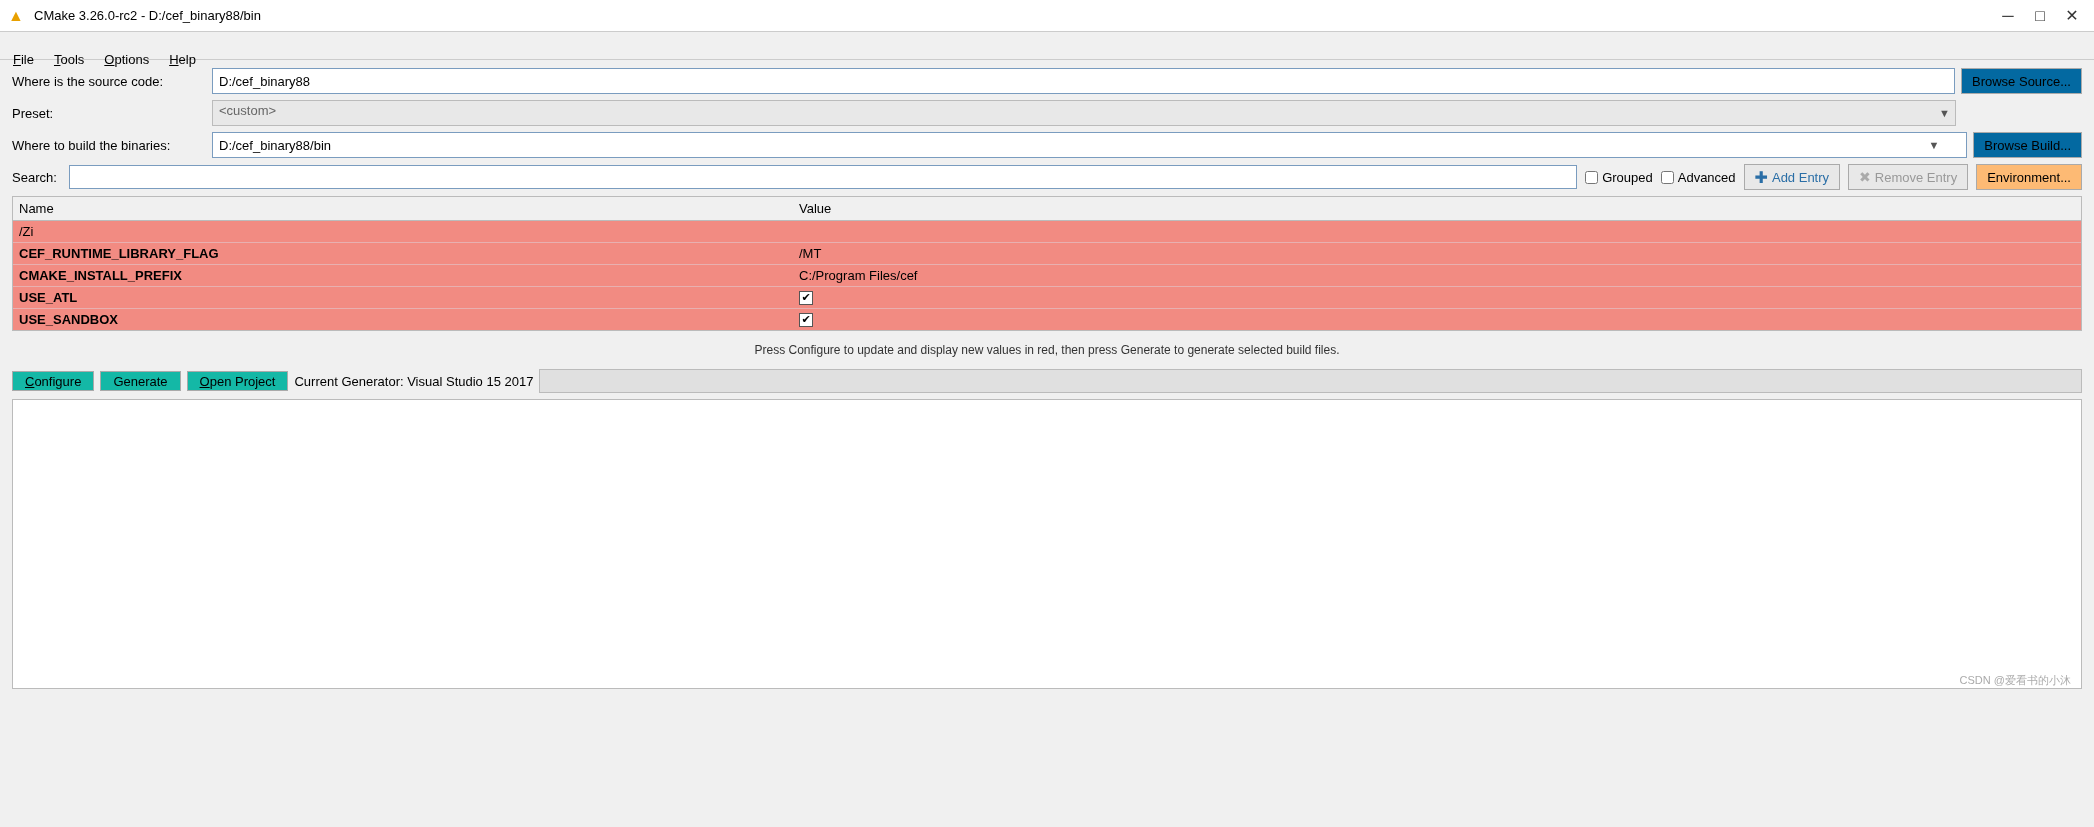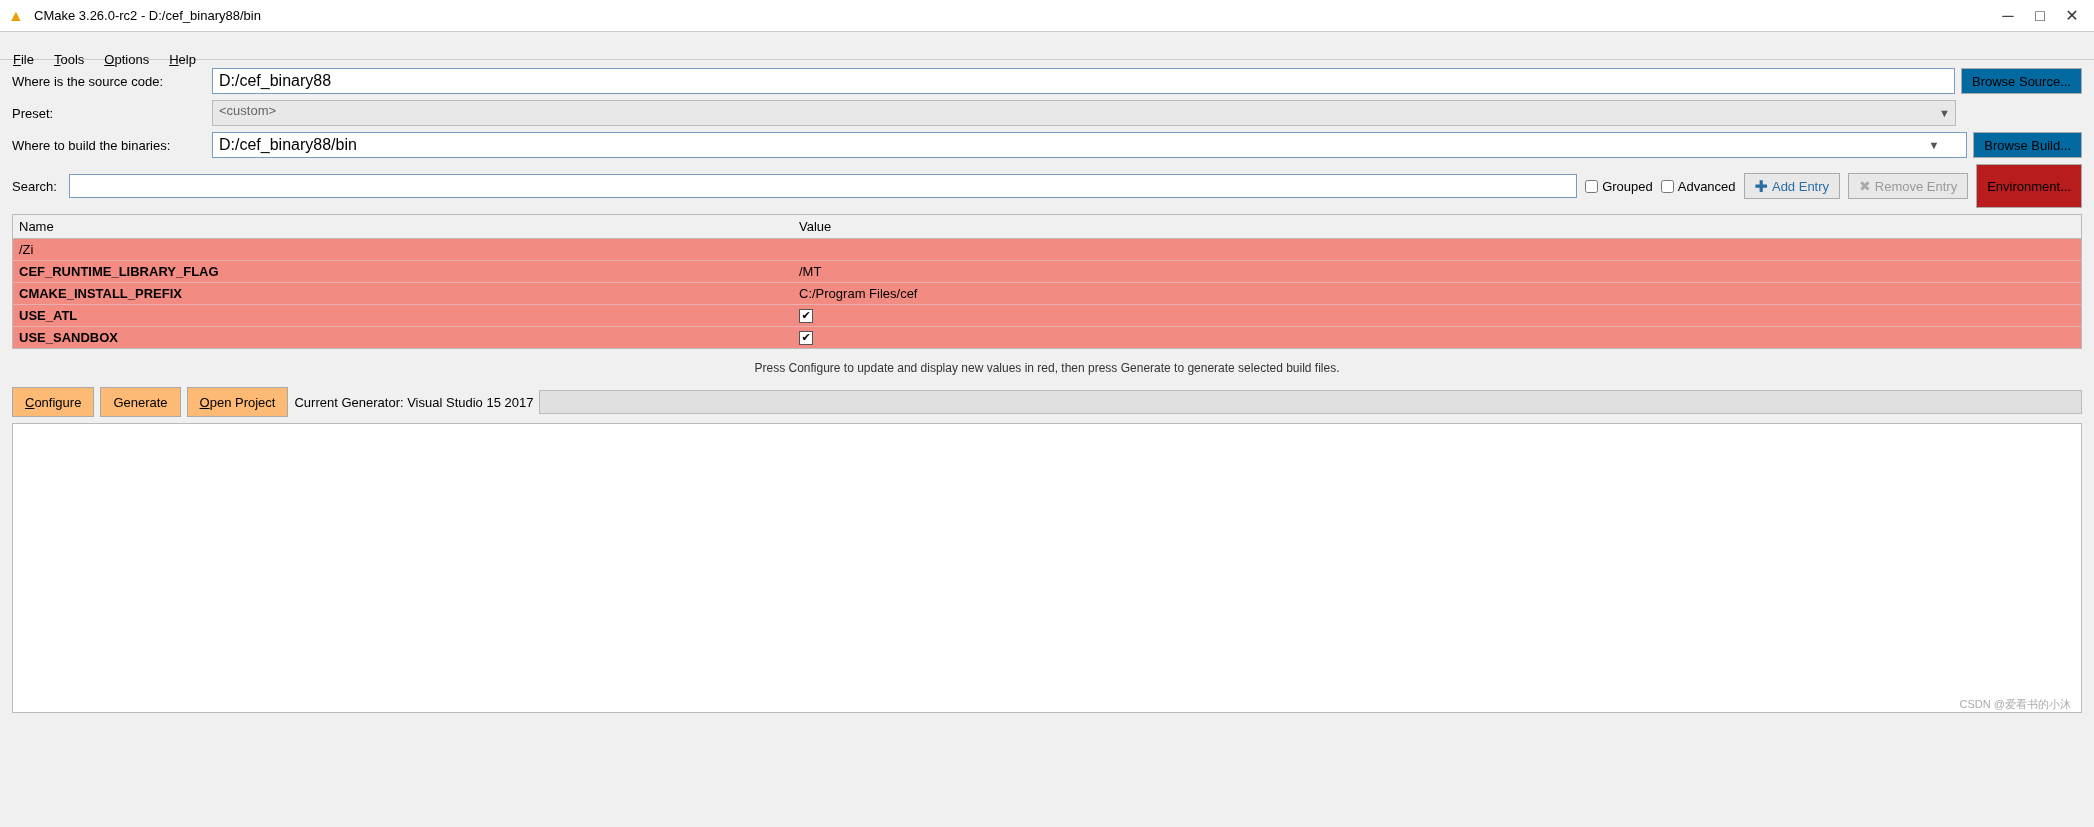--- a/index.html
+++ b/index.html
@@ -82,21 +82,21 @@
       width: 200px;
       font-size: 13px;
       flex-shrink: 0;
     }
     .form-input {
       flex: 1;
       height: 26px;
       border: 1px solid #7a9cbf;
       background: #fff;
       padding: 2px 6px;
-      font-size: 16px;
+      font-size: 13px;
       outline: none;
     }
     .form-input-disabled {
       background: #e0e0e0;
       color: #888;
       border: 1px solid #bbb;
     }
     .browse-btn {
       margin-left: 6px;
       height: 26px;
@@ -187,23 +187,23 @@
       border: 1px solid #aaa;
       cursor: pointer;
       font-size: 13px;
       display: flex;
       align-items: center;
       gap: 4px;
       white-space: nowrap;
       color: #999;
     }
     .environment-btn {
-      height: 44px;
+      height: 26px;
       padding: 2px 10px;
-      background: #b91c1c;
+      background: #fdba74;
       border: 1px solid #aaa;
       cursor: pointer;
       font-size: 13px;
       white-space: nowrap;
     }
 
     .table-container {
       border: 1px solid #bbb;
       background: #fff;
       margin-bottom: 6px;
@@ -266,23 +266,23 @@
       margin-bottom: 6px;
     }
 
     .bottom-toolbar {
       display: flex;
       align-items: center;
       gap: 6px;
       margin-bottom: 6px;
     }
     .action-btn {
-      height: 30px;
+      height: 20px;
       padding: 2px 12px;
-      background: #fdba74;
+      background: #14b8a6;
       border: 1px solid #aaa;
       cursor: pointer;
       font-size: 13px;
     }
     .action-btn u { text-decoration: underline; }
     .generator-label {
       font-size: 13px;
     }
     .progress-bar {
       flex: 1;

